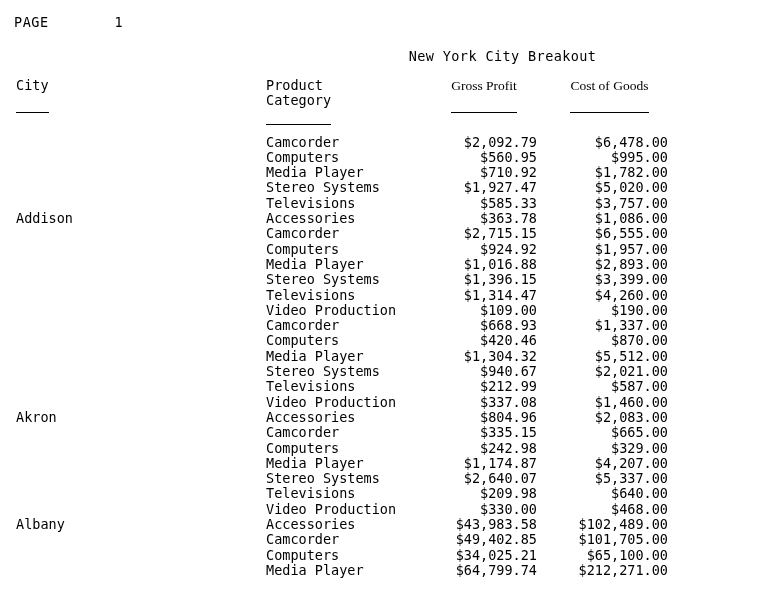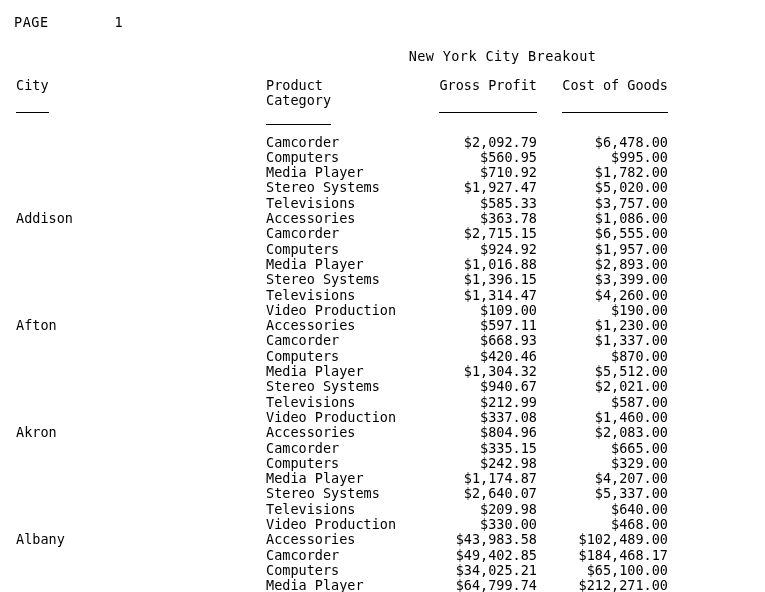--- a/index.html
+++ b/index.html
@@ -59,21 +59,21 @@
 
   thead td { vertical-align: bottom; }
   .hdr-underline {
     display: inline-block;
     border-bottom: 1px solid #000;
     padding-bottom: 19px;
   }
   .hdr-cat-l1 { display: block; }
   .hdr-cat-l2 { display: inline-block; border-bottom: 1px solid #000; padding-bottom: 15px; }
   .num-cell { text-align: right; padding-right: 14px !important; }
-  .hdr-num { text-align: right; padding-right: 14px !important; }
+  .hdr-num { text-align: center; padding-right: 14px !important; font-family: Liberation Serif, serif; }
   thead tr.spacer td { height: 10px; line-height: 10px; }
   .city-cell { padding-left: 2px !important; }
 </style>
 </head>
 <body>
 
 <div class="page">
 
   <div class="page-header">
     <span class="label">PAGE</span>
@@ -170,26 +170,20 @@
           <td class="num-cell">$1,314.47</td>
           <td class="num-cell">$4,260.00</td>
         </tr>
         <tr>
           <td class="city-cell"></td>
           <td>Video Production</td>
           <td class="num-cell">$109.00</td>
           <td class="num-cell">$190.00</td>
         </tr>
         <tr>
-          <td class="city-cell">Afton</td>
-          <td>Accessories</td>
-          <td class="num-cell">$597.11</td>
-          <td class="num-cell">$1,230.00</td>
-        </tr>
-        <tr>
           <td class="city-cell"></td>
           <td>Camcorder</td>
           <td class="num-cell">$668.93</td>
           <td class="num-cell">$1,337.00</td>
         </tr>
         <tr>
           <td class="city-cell"></td>
           <td>Computers</td>
           <td class="num-cell">$420.46</td>
           <td class="num-cell">$870.00</td>
@@ -263,21 +257,21 @@
         <tr>
           <td class="city-cell">Albany</td>
           <td>Accessories</td>
           <td class="num-cell">$43,983.58</td>
           <td class="num-cell">$102,489.00</td>
         </tr>
         <tr>
           <td class="city-cell"></td>
           <td>Camcorder</td>
           <td class="num-cell">$49,402.85</td>
-          <td class="num-cell">$184,468.17</td>
+          <td class="num-cell">$101,705.00</td>
         </tr>
         <tr>
           <td class="city-cell"></td>
           <td>Computers</td>
           <td class="num-cell">$34,025.21</td>
           <td class="num-cell">$65,100.00</td>
         </tr>
         <tr>
           <td class="city-cell"></td>
           <td>Media Player</td>

